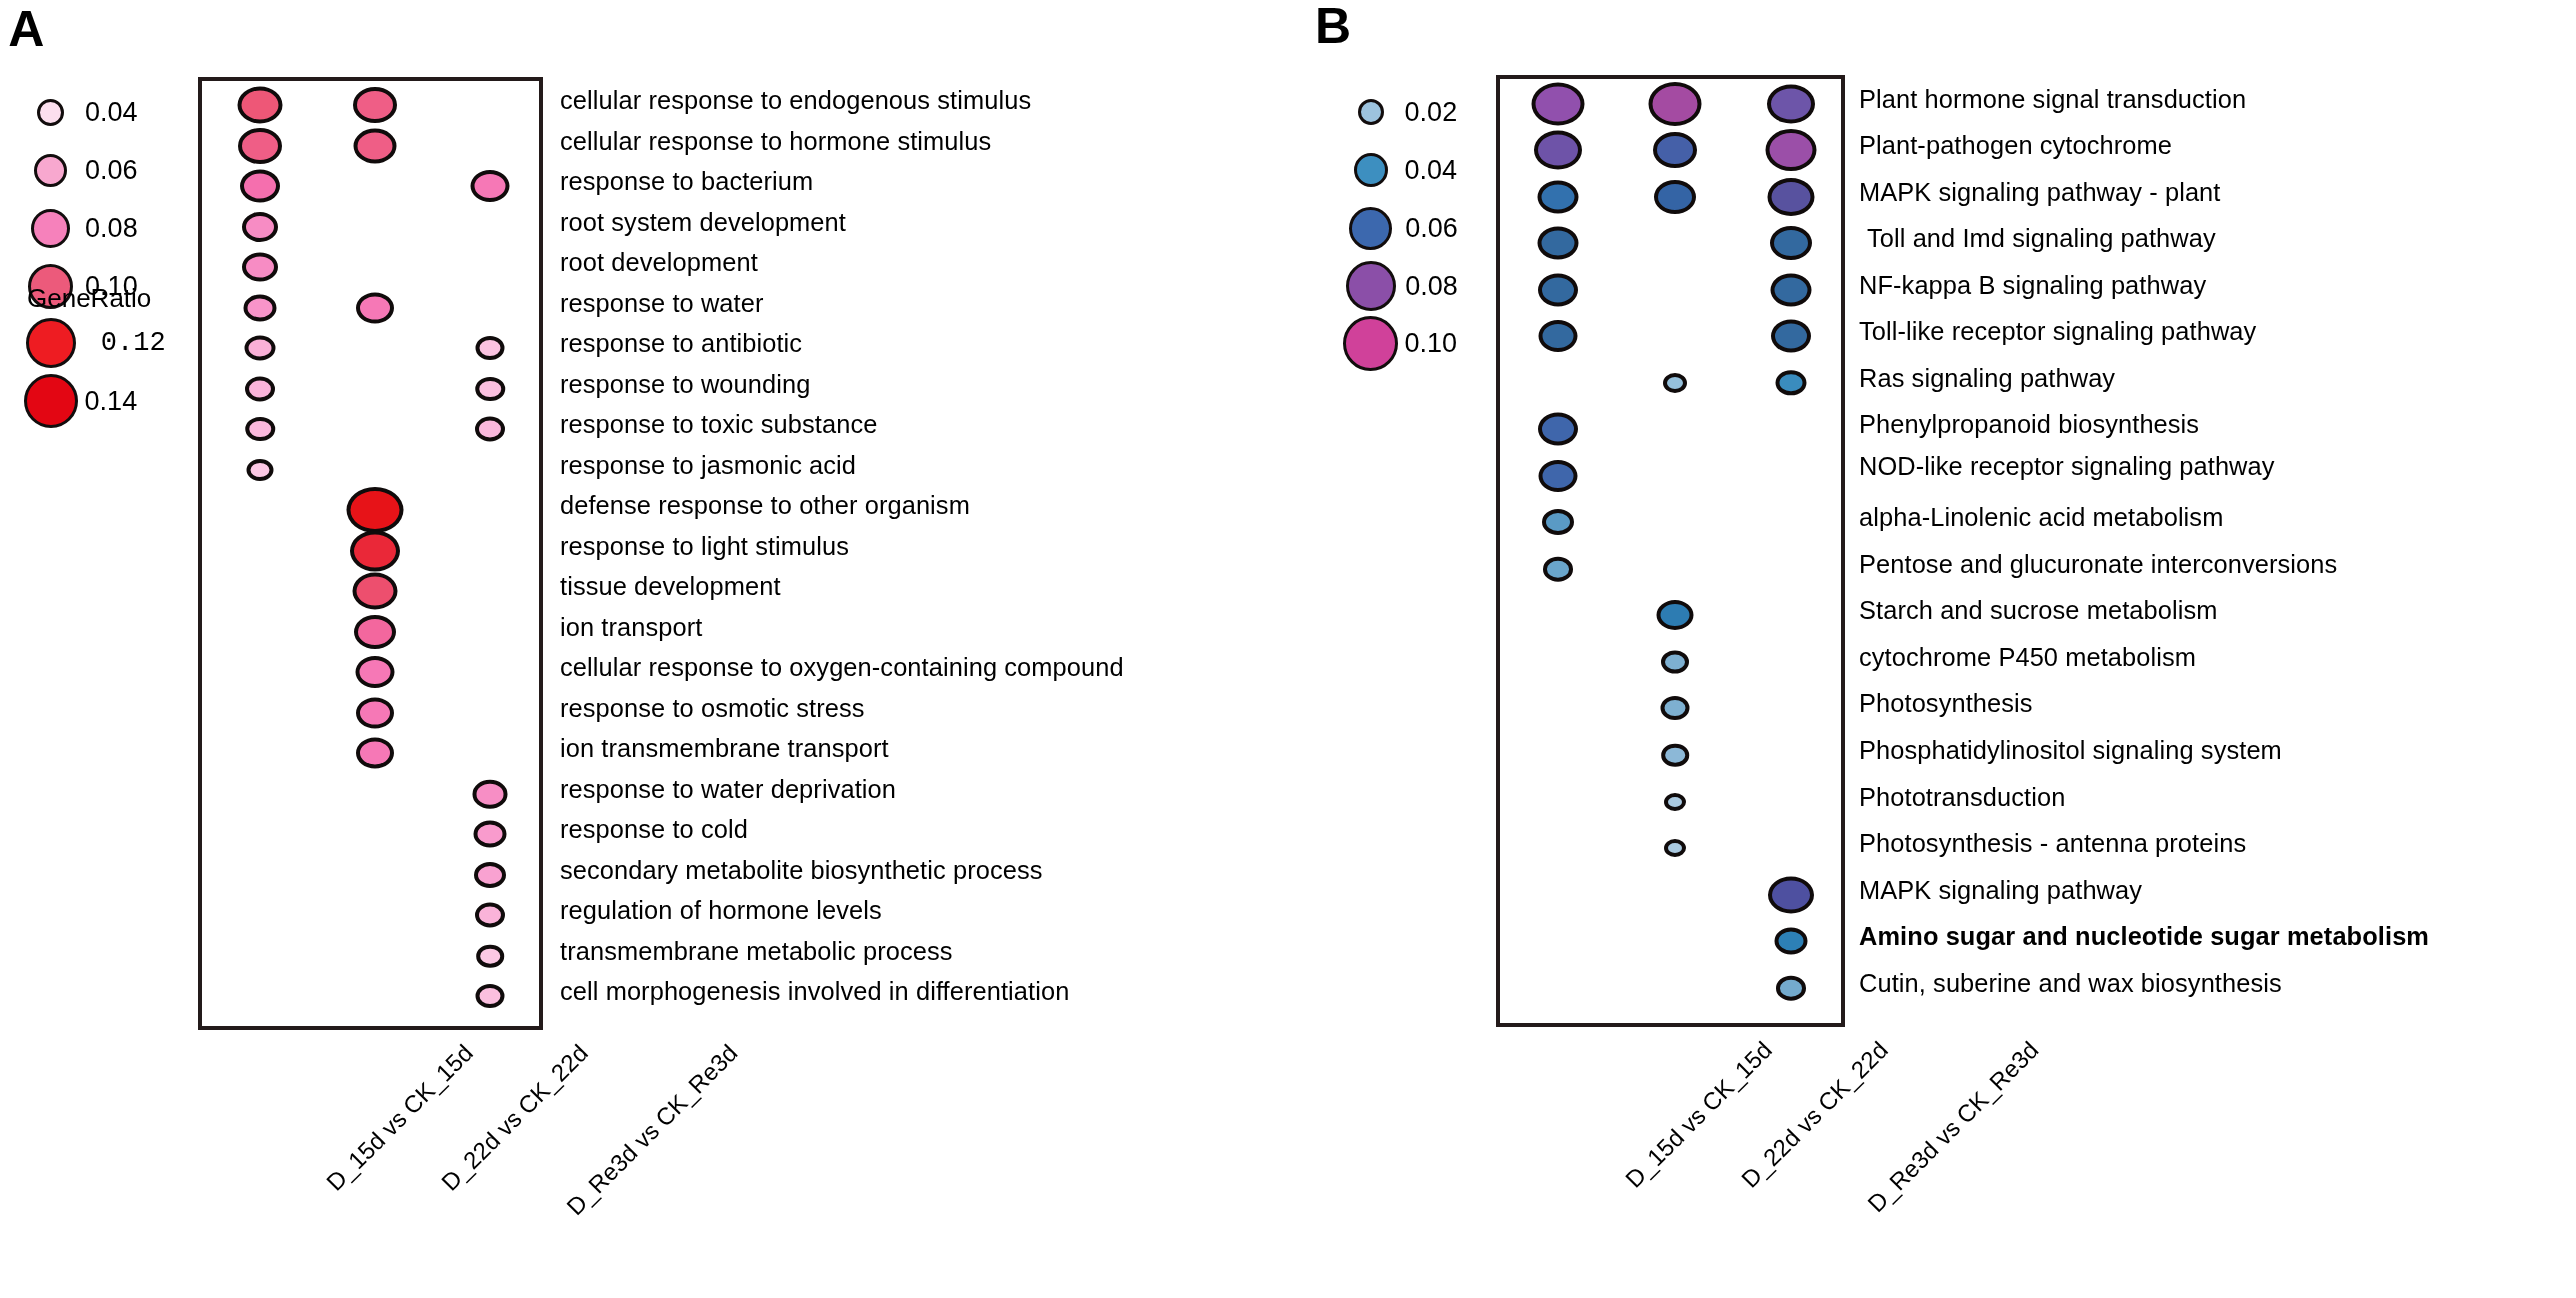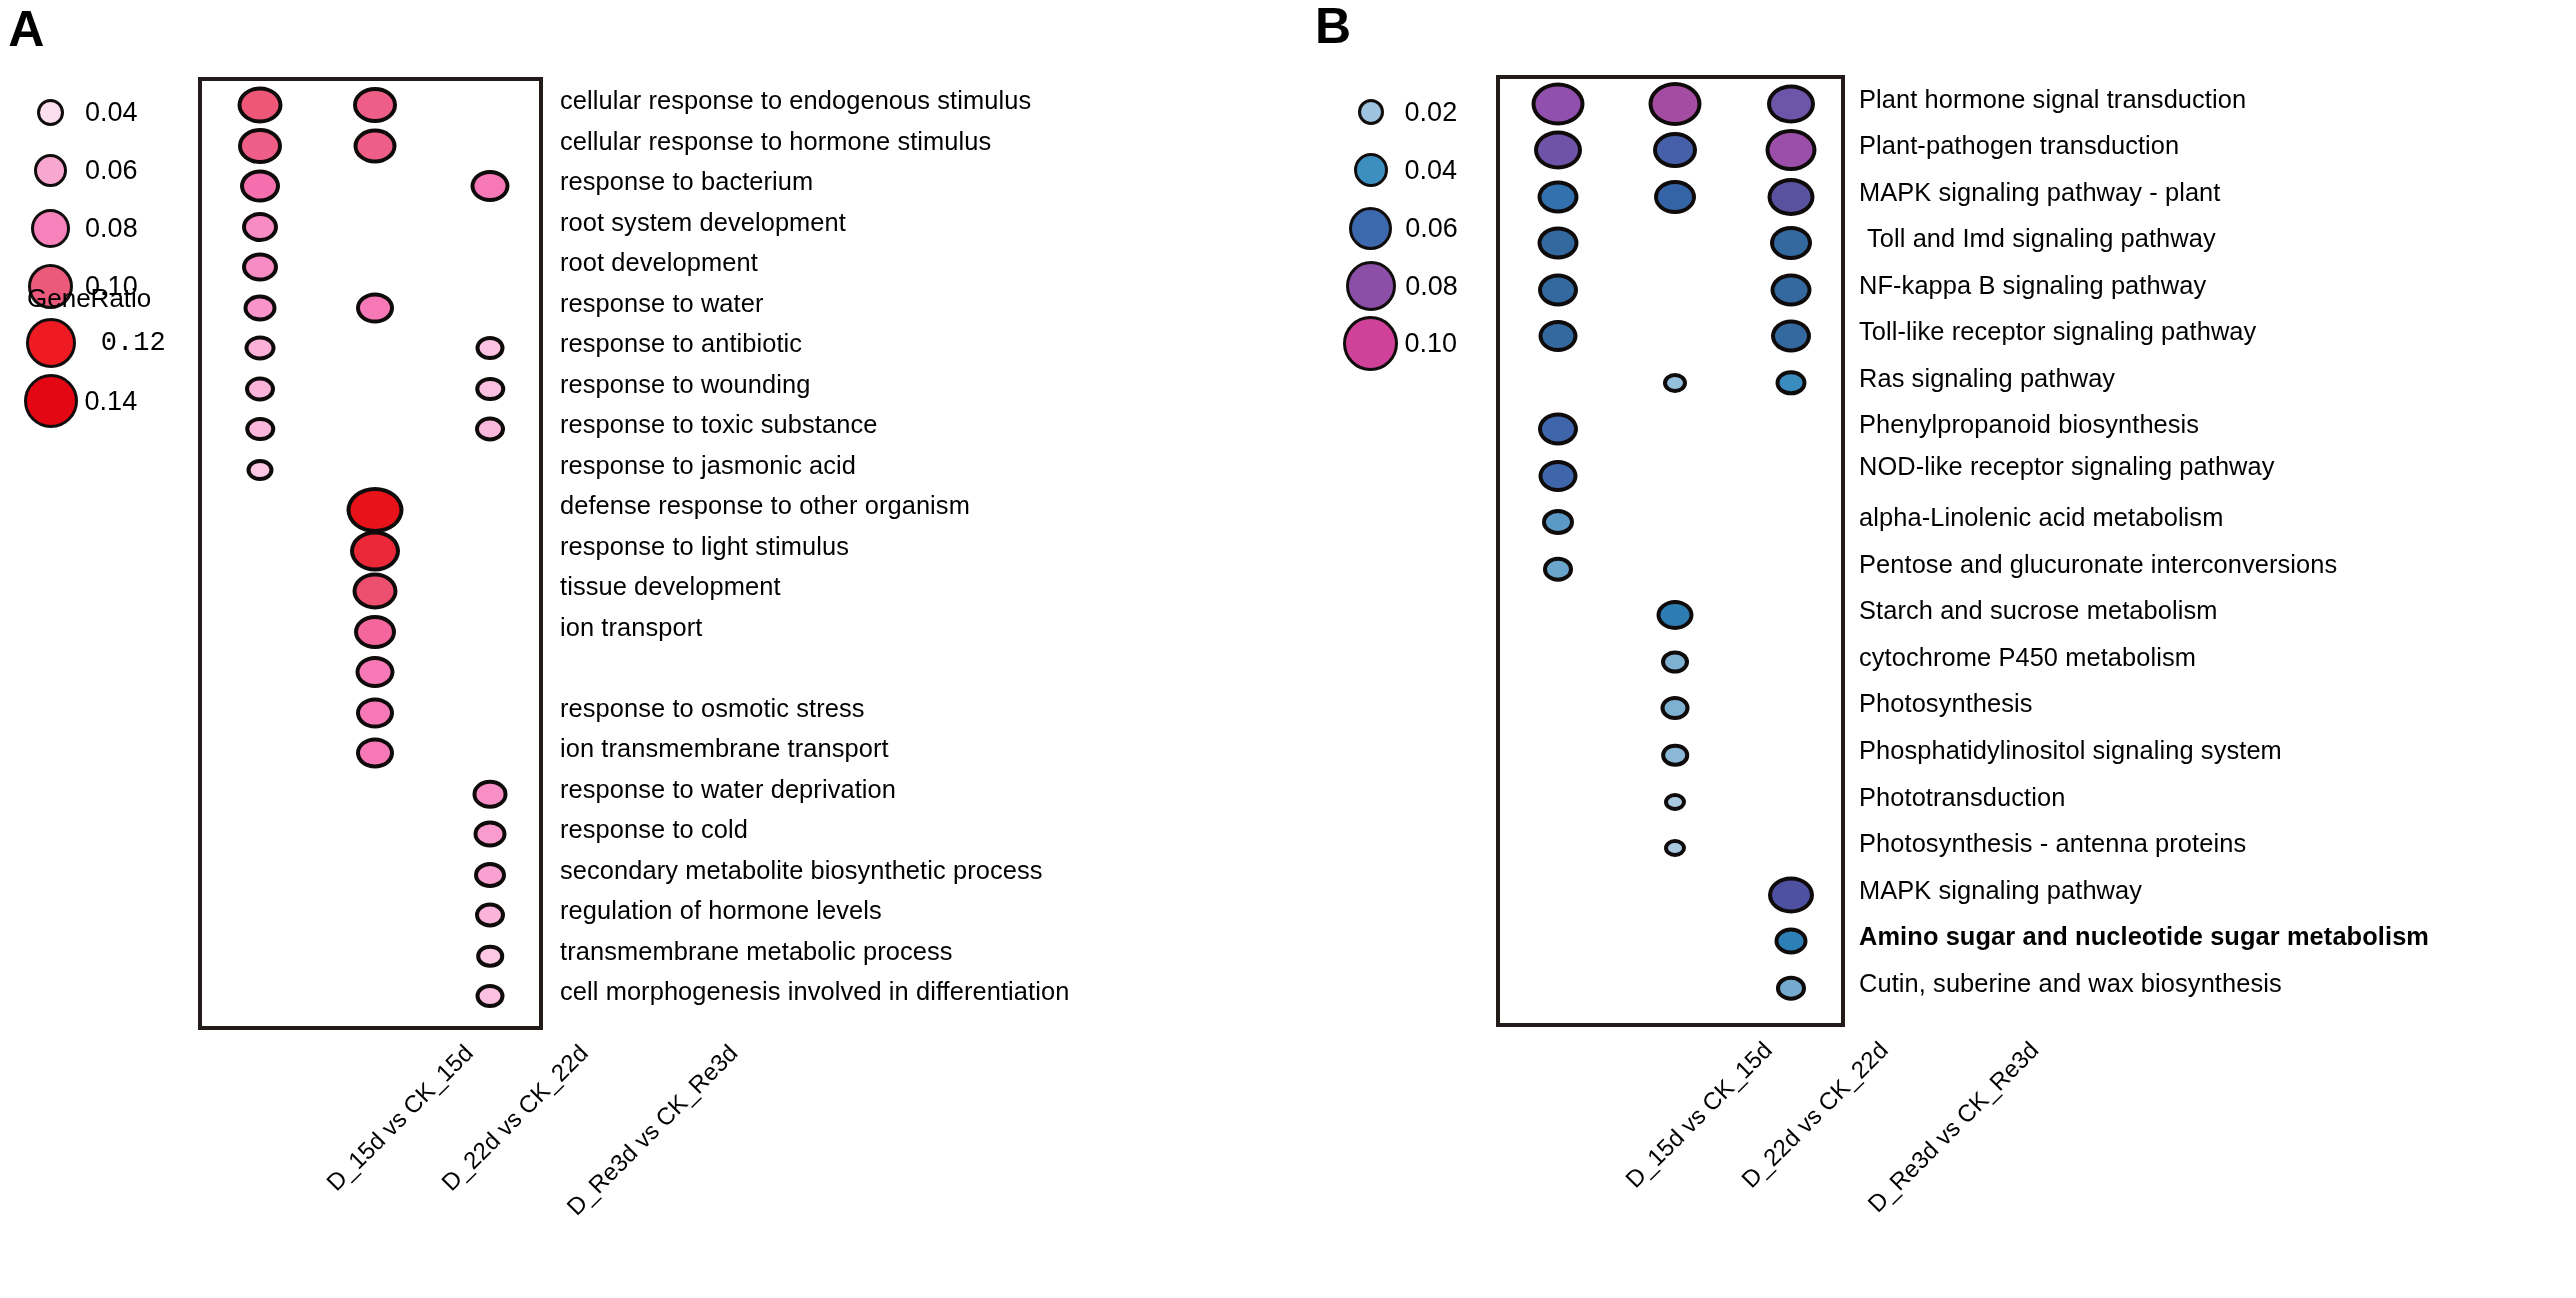--- a/index.html
+++ b/index.html
@@ -106,20 +106,21 @@
     <div class="cat" style="left:0px;top:186px;">root development</div>
     <div class="cat" style="left:0px;top:227px;">response to water</div>
     <div class="cat" style="left:0px;top:267px;">response to antibiotic</div>
     <div class="cat" style="left:0px;top:308px;">response to wounding</div>
     <div class="cat" style="left:0px;top:348px;">response to toxic substance</div>
     <div class="cat" style="left:0px;top:389px;">response to jasmonic acid</div>
     <div class="cat" style="left:0px;top:429px;">defense response to other organism</div>
     <div class="cat" style="left:0px;top:470px;">response to light stimulus</div>
     <div class="cat" style="left:0px;top:510px;">tissue development</div>
     <div class="cat" style="left:0px;top:551px;">ion transport</div>
+    <div class="cat" style="left:0px;top:591px;">cellular response to oxygen-containing compound</div>
     <div class="cat" style="left:0px;top:632px;">response to osmotic stress</div>
     <div class="cat" style="left:0px;top:672px;">ion transmembrane transport</div>
     <div class="cat" style="left:0px;top:713px;">response to water deprivation</div>
     <div class="cat" style="left:0px;top:753px;">response to cold</div>
     <div class="cat" style="left:0px;top:794px;">secondary metabolite biosynthetic process</div>
     <div class="cat" style="left:0px;top:834px;">regulation of hormone levels</div>
     <div class="cat" style="left:0px;top:875px;">transmembrane metabolic process</div>
     <div class="cat" style="left:0px;top:915px;">cell morphogenesis involved in differentiation</div>
   </div>
 
@@ -182,21 +183,21 @@
     <div class="dot" style="left:291px;top:211px;width:41px;height:33px;background:#33699f;"></div>
     <div class="dot" style="left:291px;top:257px;width:40px;height:33px;background:#33699f;"></div>
     <div class="dot" style="left:291px;top:304px;width:31px;height:25.4px;background:#3a8cbe;"></div>
     <div class="dot" style="left:291px;top:816px;width:46px;height:37px;background:#4e50a0;"></div>
     <div class="dot" style="left:291px;top:862px;width:33px;height:27px;background:#2d80b6;"></div>
     <div class="dot" style="left:291px;top:909px;width:30px;height:24.6px;background:#74aacd;"></div>
   </div>
 
 <div class="cats" style="left:1859px;top:75px;width:714px;height:952px;">
     <div class="cat" style="left:0px;top:25px;">Plant hormone signal transduction</div>
-    <div class="cat" style="left:0px;top:71px;">Plant-pathogen transduction</div>
+    <div class="cat" style="left:0px;top:71px;">Plant-pathogen cytochrome</div>
     <div class="cat" style="left:0px;top:118px;">MAPK signaling pathway - plant</div>
     <div class="cat" style="left:8px;top:164px;">Toll and Imd signaling pathway</div>
     <div class="cat" style="left:0px;top:211px;">NF-kappa B signaling pathway</div>
     <div class="cat" style="left:0px;top:257px;">Toll-like receptor signaling pathway</div>
     <div class="cat" style="left:0px;top:304px;">Ras signaling pathway</div>
     <div class="cat" style="left:0px;top:350px;">Phenylpropanoid biosynthesis</div>
     <div class="cat" style="left:0px;top:392px;">NOD-like receptor signaling pathway</div>
     <div class="cat" style="left:0px;top:443px;">alpha-Linolenic acid metabolism</div>
     <div class="cat" style="left:0px;top:490px;">Pentose and glucuronate interconversions</div>
     <div class="cat" style="left:0px;top:536px;">Starch and sucrose metabolism</div>

